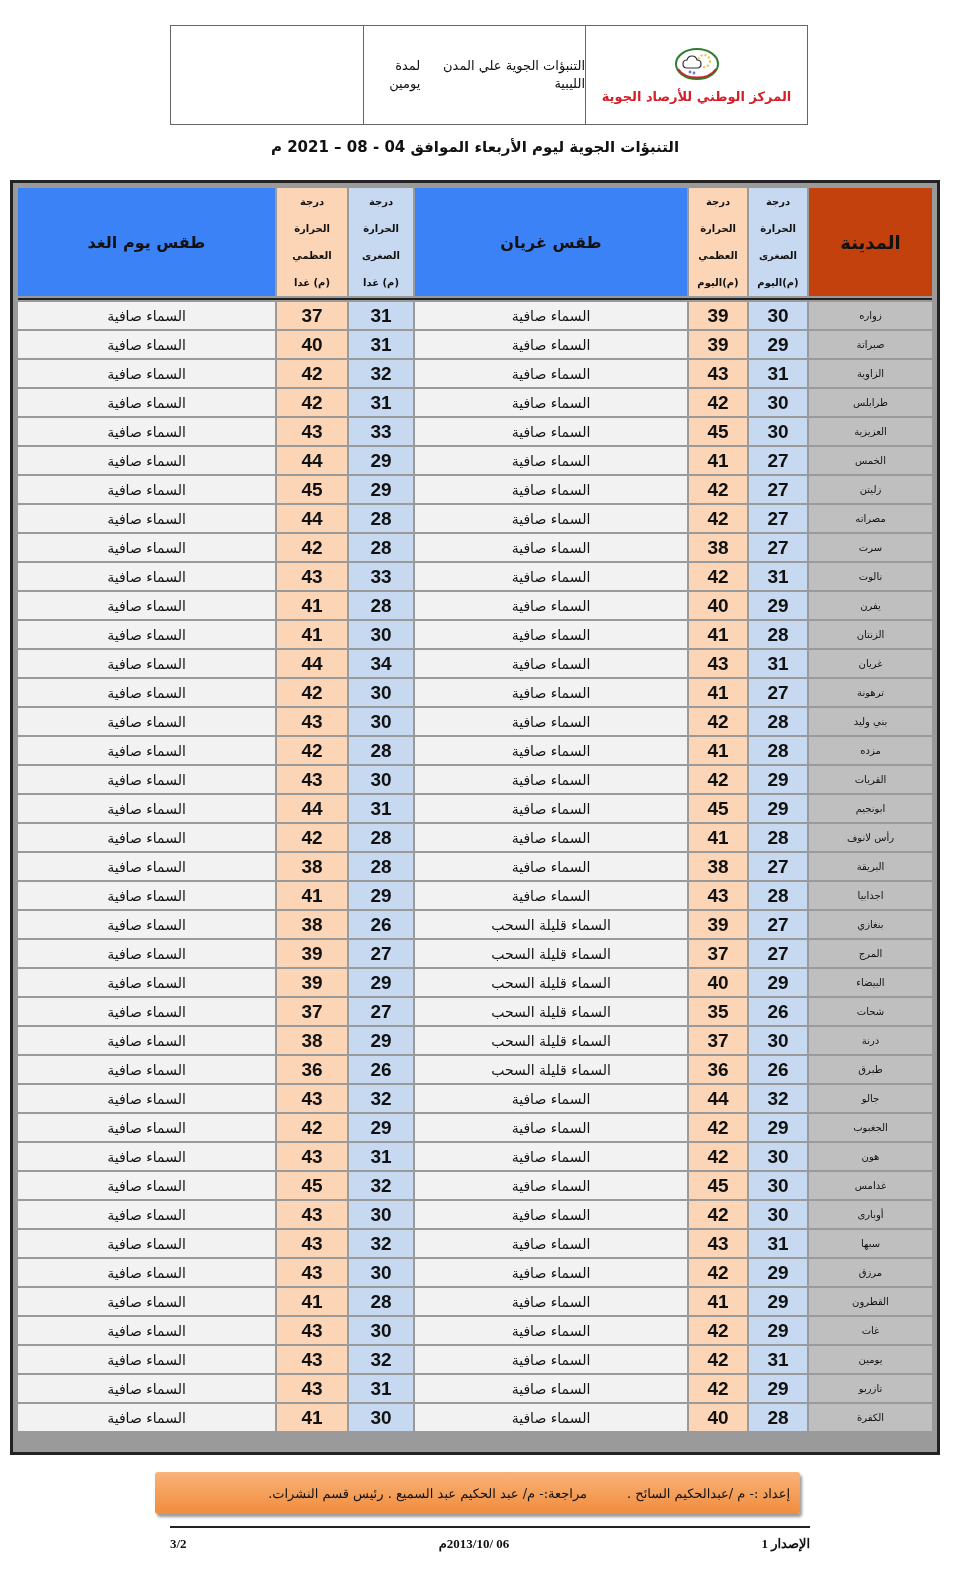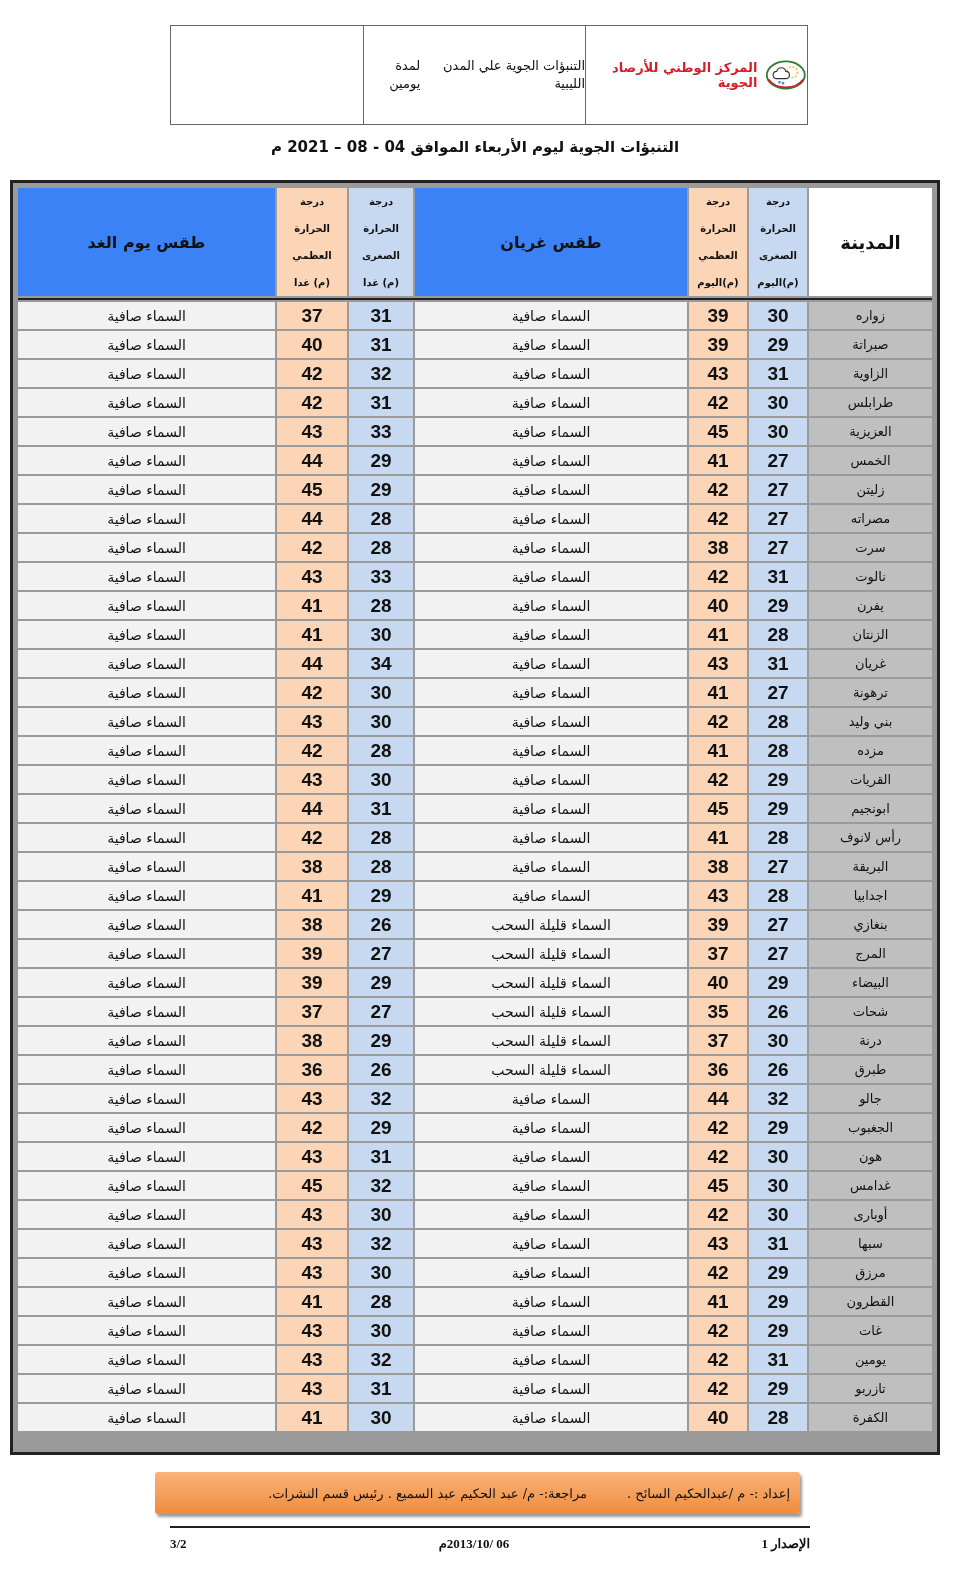--- a/index.html
+++ b/index.html
@@ -1,34 +1,34 @@
 <!DOCTYPE html>
 <html><head>
 <meta charset="utf-8">
 <style>
   html, body { margin:0; padding:0; background:#fff; }
   body { width:957px; height:1575px; position:relative; font-family:"DejaVu Sans", sans-serif; color:#111; overflow:hidden; }
   .hdr { position:absolute; left:170px; top:25px; width:638px; height:100px; border:1px solid #666; display:flex; direction:rtl; box-sizing:border-box; }
   .hdr > div { box-sizing:border-box; height:100%; }
-  .hdr .org { width:222px; border-left:1px solid #666; display:flex; flex-direction:row; align-items:center; justify-content:center; gap:8px; }
+  .hdr .org { width:222px; border-left:1px solid #666; display:flex; flex-direction:column; align-items:center; justify-content:center; gap:8px; }
   .hdr .org .name { color:#d4202a; font-weight:bold; font-size:13px; }
   .hdr .ttl { width:222px; border-left:1px solid #666; display:flex; flex-direction:row; align-items:center; justify-content:center; font-size:13px; line-height:18px; }
   .hdr .code { flex:1; display:flex; align-items:flex-start; justify-content:center; padding-top:38px; font-family:"Liberation Serif", serif; font-weight:bold; font-size:15px; direction:ltr; }
   .subtitle { position:absolute; left:250px; top:138px; width:450px; text-align:center; font-weight:bold; font-size:15px; direction:rtl; }
   .tbl-wrap { position:absolute; left:10px; top:180px; width:930px; height:1275px; border:3px solid #222; box-sizing:border-box; background:#9a9a9a; padding:3px; }
   table { border-collapse:separate; border-spacing:2px; width:100%; direction:rtl; table-layout:fixed; }
   th, td { text-align:center; padding:0; }
   th { background:#f2f2f2; font-weight:bold; height:108px; font-size:16px;text-align:center; }
-  th.c-city { background:#ffffff; font-size:18px; width:123px; }
+  th.c-city { background:#c2410c; font-size:18px; width:123px; }
   th.c-min { background:#c6d9f1; font-size:10px; line-height:27px; width:58px; }
   th.c-max { background:#fbd5b5; font-size:10px; line-height:27px; width:58px; }
   th.c-wx { background:#3b82f6; }
   tr.sep td { height:2px; background:#222; padding:0; }
   td { height:27px; font-size:14px; }
-  td.city { background:#bfbfbf; font-size:13px; }
+  td.city { background:#bfbfbf; font-size:10px; }
   td.min { background:#c6d9f1; font-family:"Liberation Sans", sans-serif; font-weight:bold; font-size:19px; }
   td.max { background:#fbd5b5; font-family:"Liberation Sans", sans-serif; font-weight:bold; font-size:19px; }
   td.wx { background:#f2f2f2; }
   .footer-bar { position:absolute; left:155px; top:1472px; width:645px; height:42px; background:linear-gradient(#f9b37a,#f08c3c); border-radius:3px; box-shadow:2px 3px 3px #999; direction:rtl; display:flex; align-items:center; padding-right:10px; box-sizing:border-box; font-family:"DejaVu Serif", serif; font-size:13px; gap:40px; }
   .footer-line { position:absolute; left:170px; top:1526px; width:640px; height:2px; background:#222; }
   .footer-meta { position:absolute; left:170px; top:1536px; width:640px; display:flex; justify-content:space-between; font-family:"Liberation Serif", serif; font-size:13px; direction:rtl; font-weight:bold; }
 </style>
 </head>
 <body>
 

